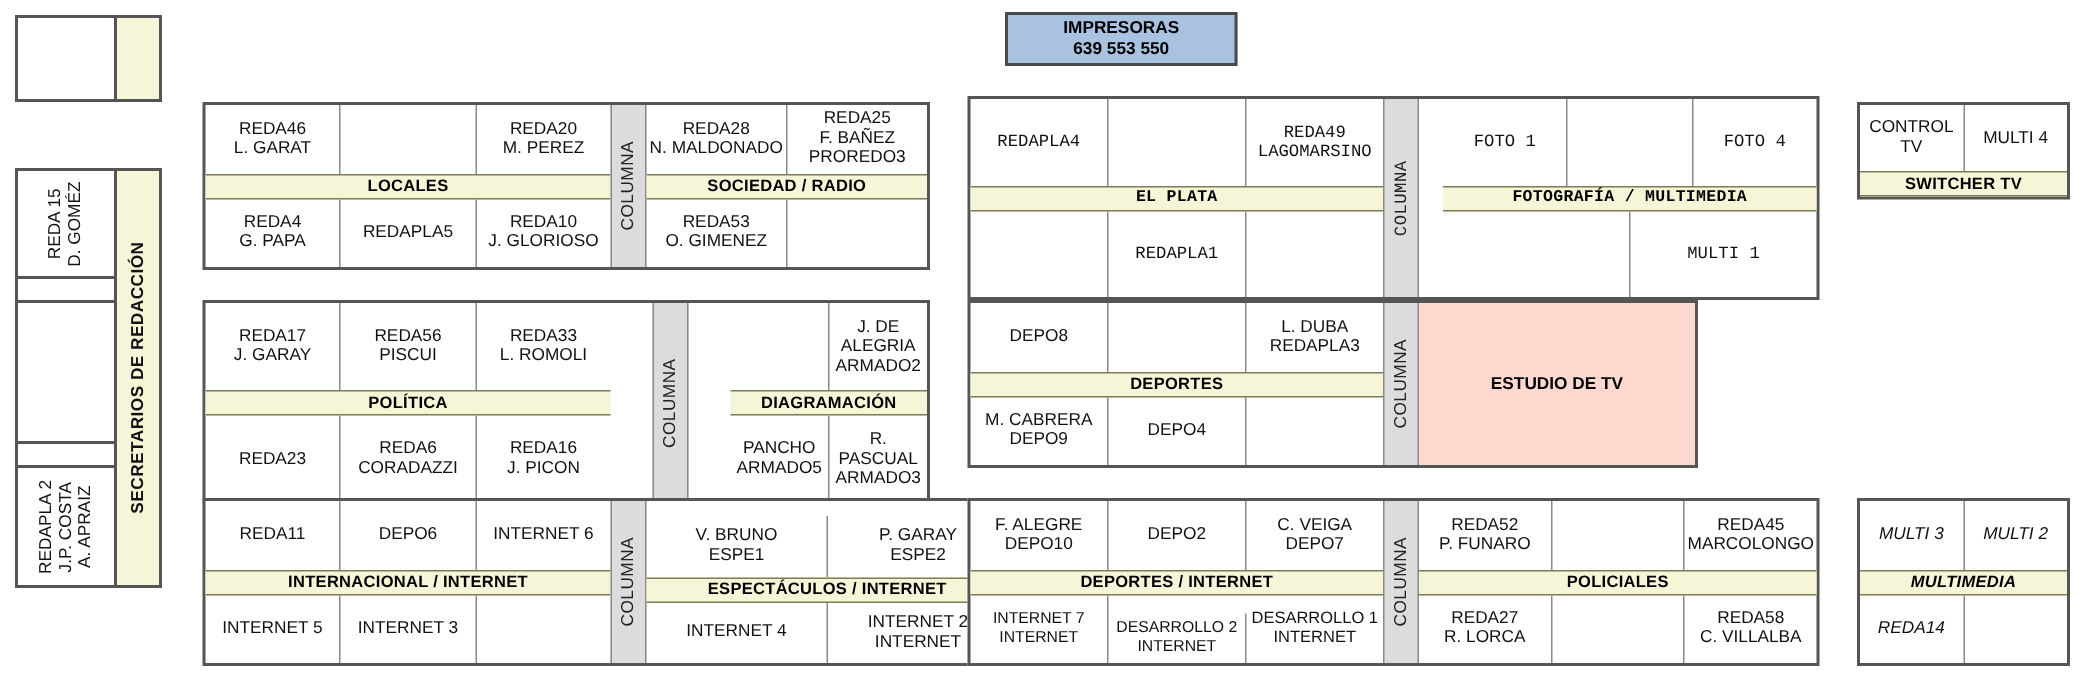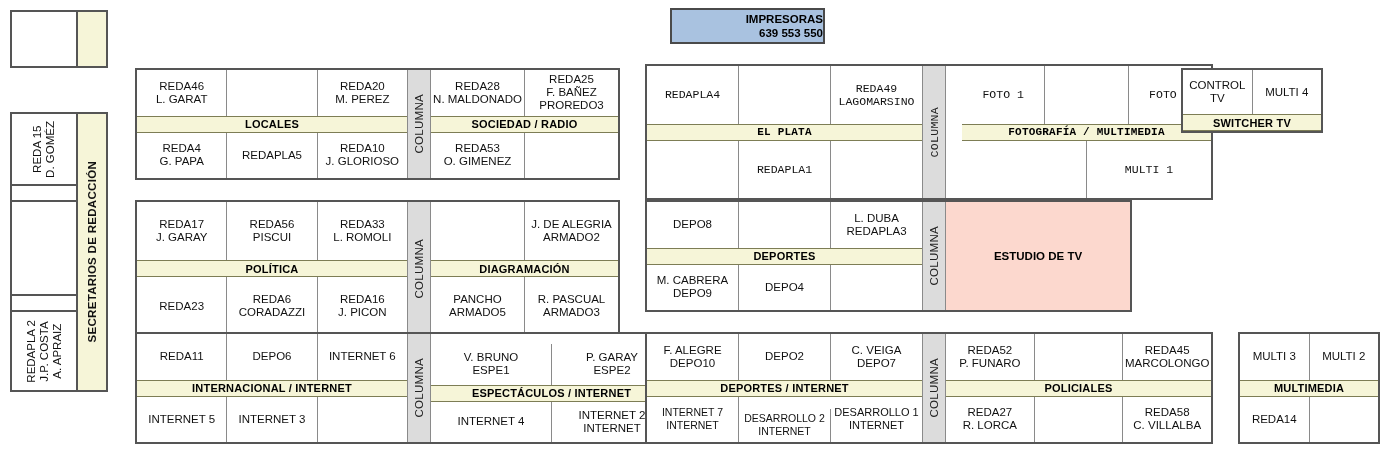--- a/index.html
+++ b/index.html
@@ -69,21 +69,21 @@
     box-sizing:border-box;flex:1 1 0;background:#fcd8ce;
     display:flex;align-items:center;justify-content:center;
     font-size:11.5px;font-weight:bold;color:#000;
   }
 </style>
 </head>
 <body>
 
 <div class="canvas">
 
-  <div class="printers" style="left:670px;top:8px;width:155px;height:36px;align-items:flex-end;">
+  <div class="printers" style="left:670px;top:8px;width:155px;height:36px;">
     <div>IMPRESORAS</div>
     <div>639  553  550</div>
   </div>
 
   <div class="sidebox" style="left:10px;top:10px;width:98px;height:58px;">
     <div class="sidecells">
       <div class="sidecell">
         <span class="vtext"></span>
       </div>
     </div>
@@ -179,31 +179,31 @@
         <div class="cell">FOTO 4</div>
       </div>
       <div class="band">FOTOGRAFÍA / MULTIMEDIA</div>
       <div class="rowcells">
         <div class="cell"></div>
         <div class="cell">MULTI 1</div>
       </div>
     </div>
   </div>
 
-  <div class="grp" style="left:1181px;top:68px;width:142px;height:65px;">
+  <div class="grp" style="left:1238px;top:68px;width:142px;height:65px;">
     <div class="sect" style="flex:1 1 0;">
       <div class="rowcells">
         <div class="cell">CONTROL TV</div>
         <div class="cell">MULTI 4</div>
       </div>
       <div class="band">SWITCHER TV</div>
     </div>
   </div>
 
-  <div class="grp" style="left:135px;top:200px;width:485px;height:137px;">
+  <div class="grp" style="left:135px;top:200px;width:485px;height:137px;gap:28px;">
     <div class="sect" style="flex:0 0 270px;">
       <div class="rowcells">
         <div class="cell">REDA17
 J. GARAY</div>
         <div class="cell">REDA56
 PISCUI</div>
         <div class="cell">REDA33
 L. ROMOLI</div>
       </div>
       <div class="band">POLÍTICA</div>
@@ -323,21 +323,21 @@
       <div class="rowcells">
         <div class="cell">REDA27
 R. LORCA</div>
         <div class="cell"></div>
         <div class="cell">REDA58
 C. VILLALBA</div>
       </div>
     </div>
   </div>
 
-  <div class="grp" style="left:1238px;top:332px;width:142px;height:112px;">
+  <div class="grp" style="left:1238px;top:332px;width:142px;height:112px;font-style:italic;">
     <div class="sect" style="flex:1 1 0;">
       <div class="rowcells">
         <div class="cell">MULTI 3</div>
         <div class="cell">MULTI 2</div>
       </div>
       <div class="band">MULTIMEDIA</div>
       <div class="rowcells">
         <div class="cell">REDA14</div>
         <div class="cell"></div>
       </div>

